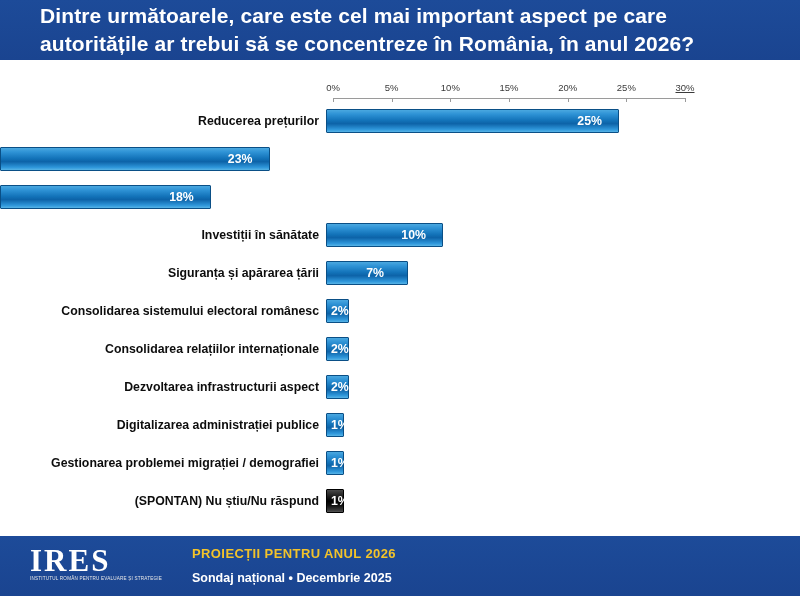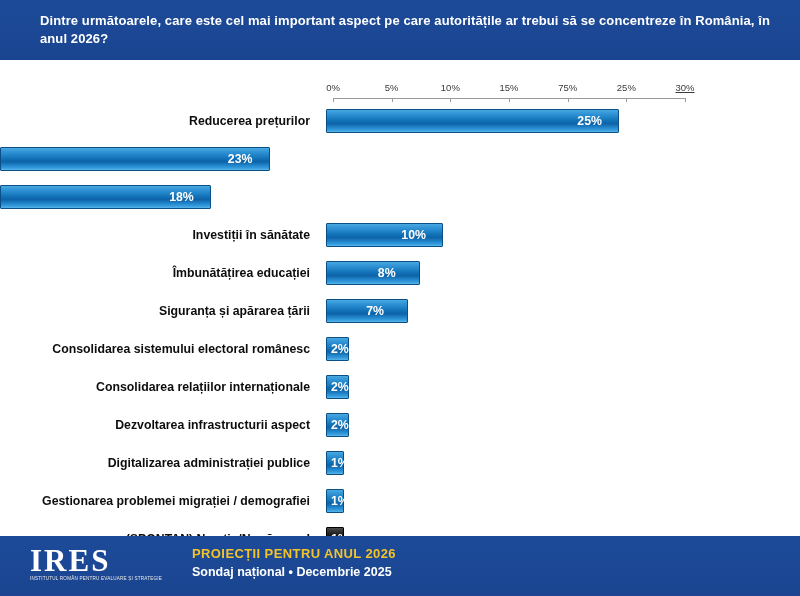--- a/index.html
+++ b/index.html
@@ -23,21 +23,21 @@
     height: 60px;
     background: #1f4e9c;
     background: linear-gradient(180deg, #1d4b99 0%, #1a4490 100%);
     box-sizing: border-box;
     padding: 8px 24px 8px 40px;
     display: flex;
     align-items: center;
   }
   .header-title {
     color: #ffffff;
-    font-size: 13px;
+    font-size: 21px;
     font-weight: bold;
     line-height: 1.35;
     letter-spacing: 0.1px;
   }
 
   
   .chart-wrap {
     position: absolute;
     left: 0; top: 60px;
     width: 800px;
@@ -93,21 +93,21 @@
   }
   .row {
     position: relative;
     height: 38px;
     display: flex;
     align-items: center;
   }
   .row-label {
     width: 326px;
     text-align: right;
-    padding-right: 16px;
+    padding-right: 7px;
     box-sizing: border-box;
     font-size: 12.3px;
     font-weight: bold;
     color: #0d0d0d;
     line-height: 1.15;
   }
   .bar-zone {
     position: relative;
     height: 38px;
     flex: 1;
@@ -190,38 +190,38 @@
   .footer-line1 {
     color: #f3c32a;
     font-size: 13px;
     font-weight: bold;
     letter-spacing: 0.4px;
   }
   .footer-line2 {
     color: #ffffff;
     font-size: 12.5px;
     font-weight: bold;
-    margin-top: 4px;
+    margin-top: 10px;
   }
 </style>
 </head>
 <body>
 
 <div class="header">
   <div class="header-title">Dintre următoarele, care este cel mai important aspect pe care autoritățile ar trebui să se concentreze în România, în anul 2026?</div>
 </div>
 
 <div class="chart-wrap">
   <div class="plot">
     <div class="axis-top">
         <div class="tick-label" style="left: 0px;">0%</div>
         <div class="tick-label" style="left: 58.6667px;">5%</div>
         <div class="tick-label" style="left: 117.333px;">10%</div>
         <div class="tick-label" style="left: 176px;">15%</div>
-        <div class="tick-label" style="left: 234.667px;">75%</div>
+        <div class="tick-label" style="left: 234.667px;">20%</div>
         <div class="tick-label" style="left: 293.333px;">25%</div>
         <div class="tick-label" style="left: 352px; text-decoration: underline;">30%</div>
       </div>
     <div class="axis-line"></div>
     <div class="rows">
         <div class="row">
           <div class="row-label">Reducerea prețurilor</div>
           <div class="bar-zone">
             <div class="bar" style="width: 293.333px;"></div>
             <div class="bar-value" style="left: 251.333px;">25%</div>
@@ -237,27 +237,20 @@
           <div class="bar-zone">
             <div class="bar" style="width: 211.2px;"></div>
             <div class="bar-value" style="left: 169.2px;">18%</div>
           </div>
         </div>
         <div class="row">
           <div class="row-label">Investiții în sănătate</div>
           <div class="bar-zone">
             <div class="bar" style="width: 117.333px;"></div>
             <div class="bar-value" style="left: 75.3333px;">10%</div>
-          </div>
-        </div>
-        <div class="row">
-          <div class="row-label">Îmbunătățirea educației</div>
-          <div class="bar-zone">
-            <div class="bar" style="width: 93.8667px;"></div>
-            <div class="bar-value" style="left: 51.8667px;">8%</div>
           </div>
         </div>
         <div class="row">
           <div class="row-label">Siguranța și apărarea țării</div>
           <div class="bar-zone">
             <div class="bar" style="width: 82.1333px;"></div>
             <div class="bar-value" style="left: 40.1333px;">7%</div>
           </div>
         </div>
         <div class="row">

